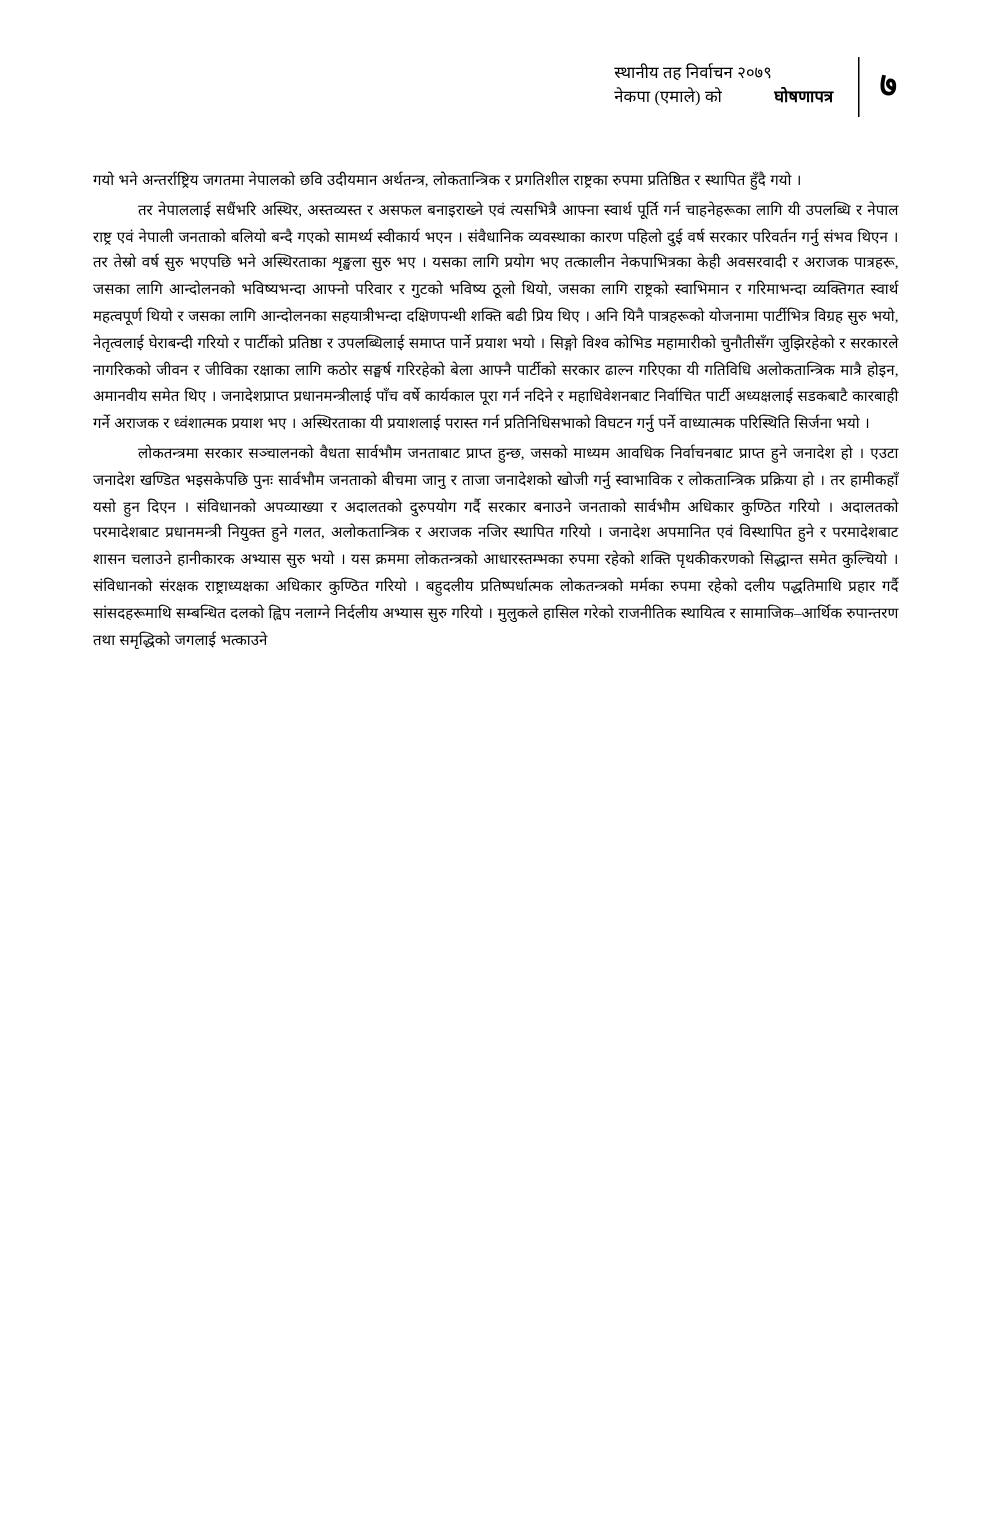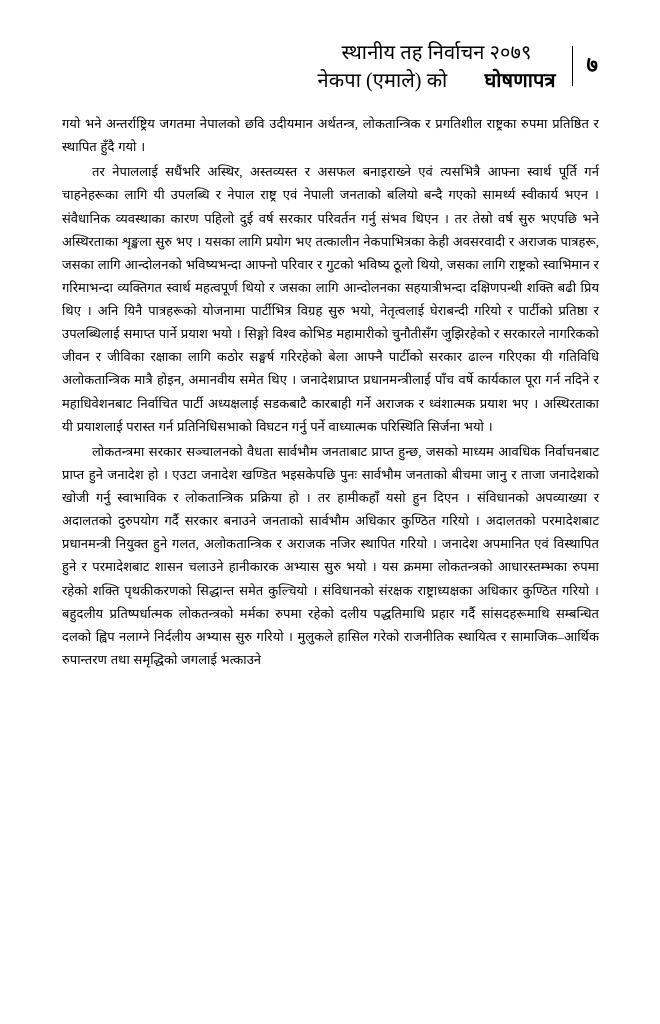--- a/index.html
+++ b/index.html
@@ -24,23 +24,23 @@
   
   .header {
     position: absolute;
     top: 38px;
     right: 62px;
     display: flex;
     align-items: center;
     justify-content: flex-end;
   }
   .header-text {
-    text-align: center;
+    text-align: left;
     line-height: 1.42;
-    font-size: 20px;
+    font-size: 11px;
     font-family: "Liberation Serif", "DejaVu Serif", serif;
     letter-spacing: 0.1px;
   }
   .header-line1 {
     display: block;
     font-weight: 400;
   }
   .header-line2 {
     display: block;
     font-weight: 400;
@@ -63,21 +63,21 @@
   }
   
   .content {
     position: absolute;
     top: 112px;
     left: 62px;
     width: 537px;
   }
   p.para {
     margin: 0 0 0 0;
-    font-size: 13px;
+    font-size: 10px;
     line-height: 1.78;
     text-align: justify;
     text-justify: inter-word;
     letter-spacing: 0.05px;
     word-spacing: 0.4px;
   }
   p.para + p.para {
     margin-top: 2px;
   }
   p.indent {

